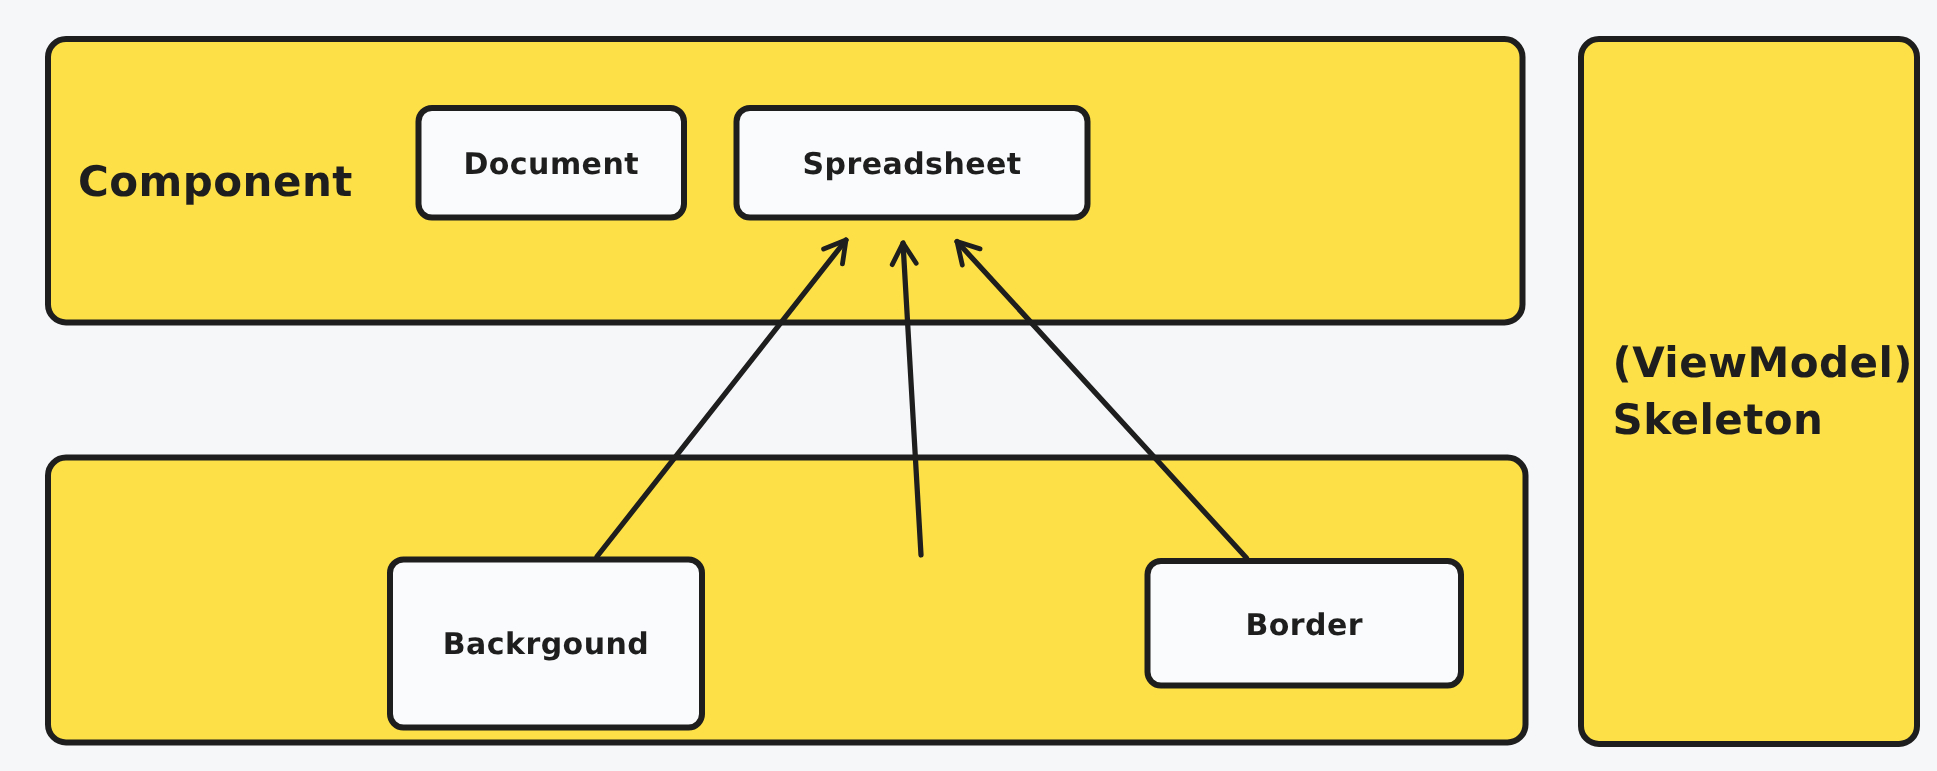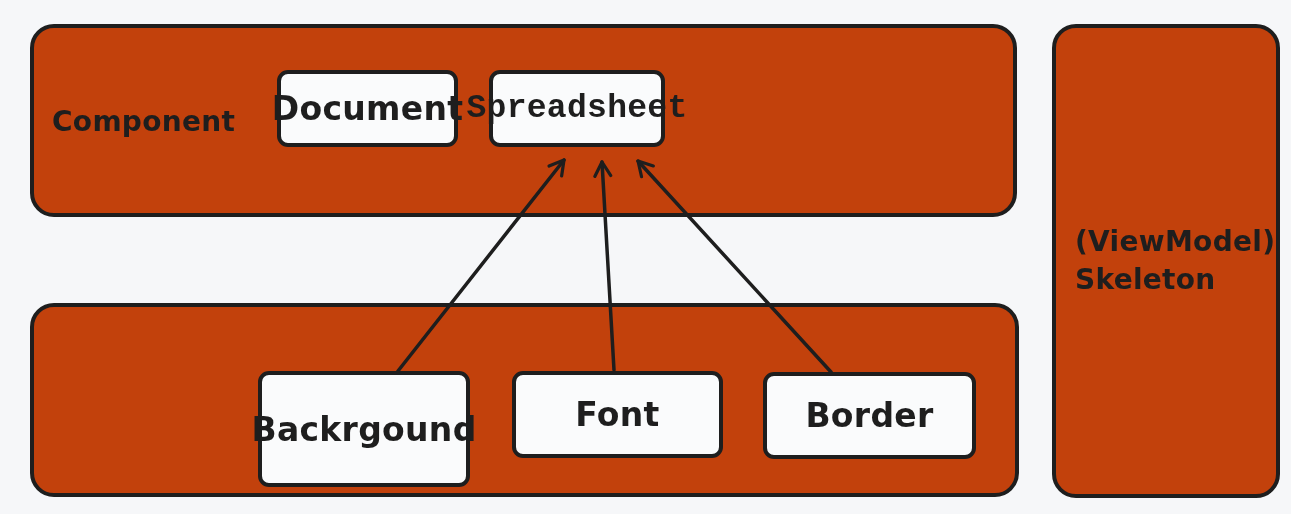--- a/index.html
+++ b/index.html
@@ -11,22 +11,22 @@
     overflow: hidden;
   }
   #canvas {
     position: relative;
     width: 1291px; height: 514px;
     background: #f6f7f9;
   }
   .container {
     position: absolute;
     border: 4px solid #1e1e1e;
-    border-radius: 24px;
-    background: #c2410c;
+    border-radius: 14px;
+    background: #fde047;
     box-sizing: border-box;
   }
   #component-container { left: 30px; top: 24px; width: 987px; height: 193px; }
   #extension-container { left: 30px; top: 303px; width: 989px; height: 194px; }
   #skeleton-container  { left: 1052px; top: 24px; width: 228px; height: 474px;
                          display: flex; flex-direction: column; justify-content: center;
                          padding-left: 19px; }
   .group-label {
     position: absolute;
     left: 18px; top: 50%;
@@ -41,26 +41,26 @@
     line-height: 38px;
     white-space: nowrap;
   }
   .node {
     position: absolute;
     border: 4px solid #1e1e1e;
     border-radius: 11px;
     background: #fafbfc;
     box-sizing: border-box;
     display: flex; align-items: center; justify-content: center;
-    font-size: 33px; font-weight: 600;
+    font-size: 20px; font-weight: 600;
     letter-spacing: 0.3px;
   }
   
   #node-document    { left: 243px; top: 42px; width: 181px; height: 77px; }
-  #node-spreadsheet { left: 455px; top: 42px; width: 176px; height: 77px; font-family: Liberation Mono, monospace; }
+  #node-spreadsheet { left: 455px; top: 42px; width: 238px; height: 77px; }
   #node-slide       { left: 701px; top: 44px; width: 178px; height: 78px; }
   
   #node-background  { left: 224px; top: 64px; width: 212px; height: 116px; }
   #node-font        { left: 478px; top: 64px; width: 211px; height: 87px; }
   #node-border      { left: 729px; top: 65px; width: 213px; height: 87px; }
   #arrows-layer {
     position: absolute; left: 0; top: 0;
     width: 1291px; height: 514px;
     pointer-events: none;
   }
@@ -77,23 +77,20 @@
     </div>
     <div class="node" id="node-spreadsheet">
       <span>Spreadsheet</span>
     </div>
   </div>
 
   <div class="container" id="extension-container">
     <div class="node" id="node-background">
       <span>Backrgound</span>
     </div>
-    <div class="node" id="node-font">
-      <span>Font</span>
-    </div>
     <div class="node" id="node-border">
       <span>Border</span>
     </div>
   </div>
 
   <div class="container" id="skeleton-container">
     <span class="skeleton-label">(ViewModel)</span>
     <span class="skeleton-label">Skeleton</span>
   </div>
 

